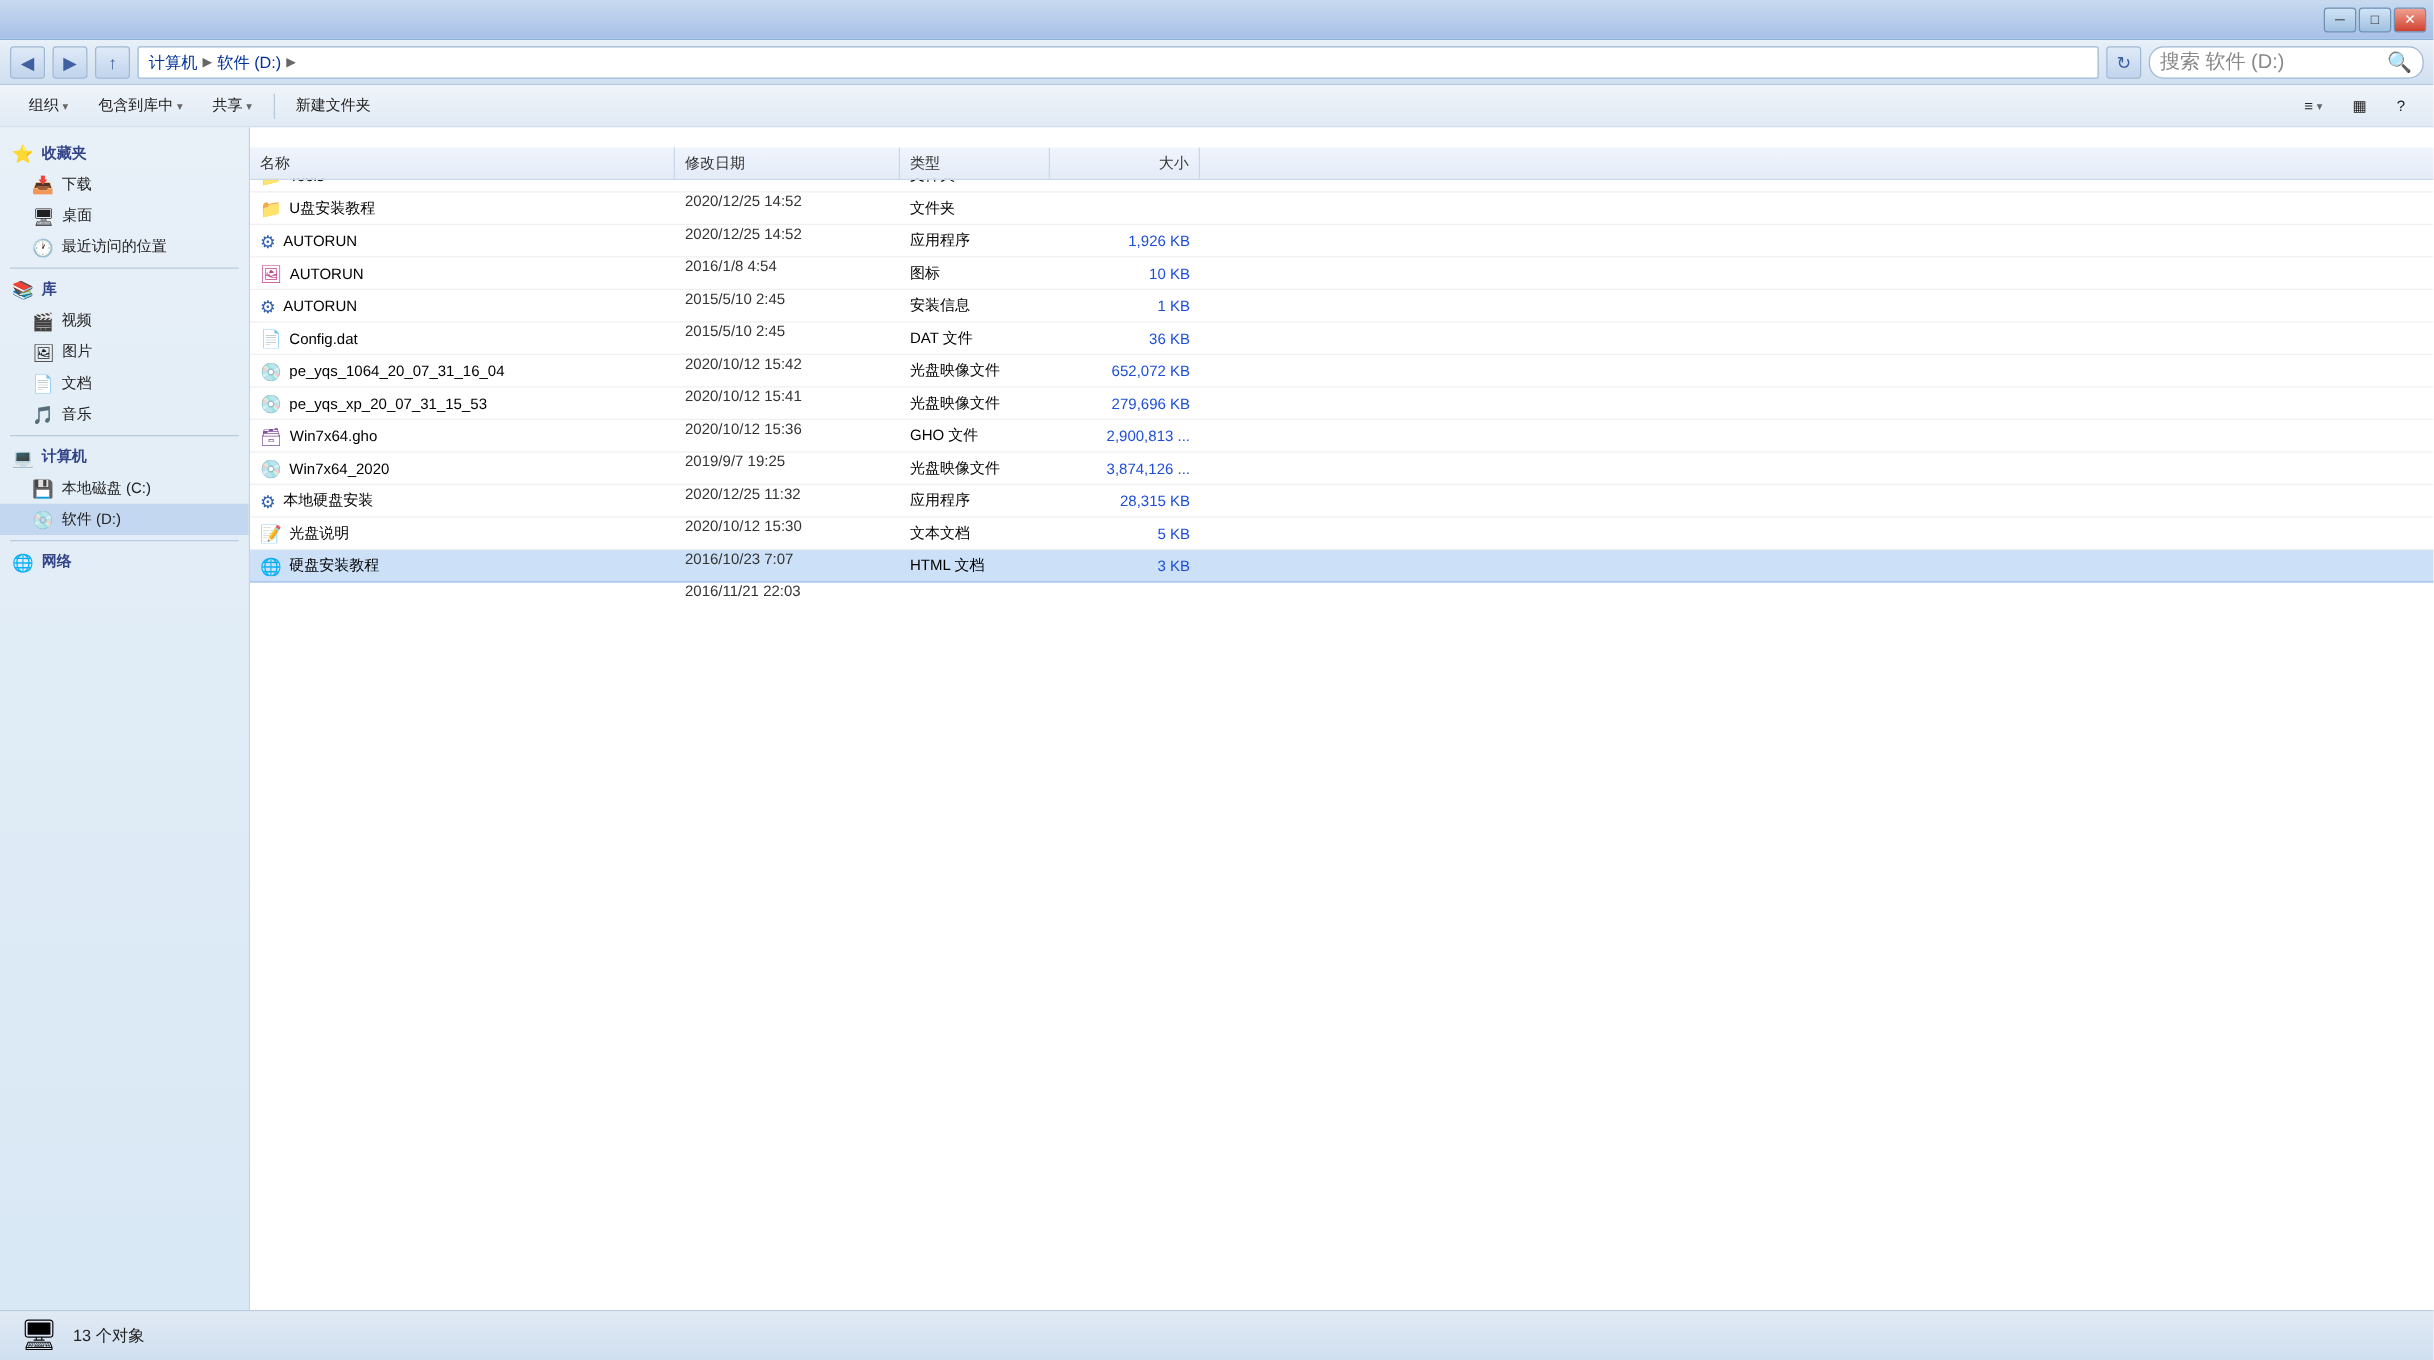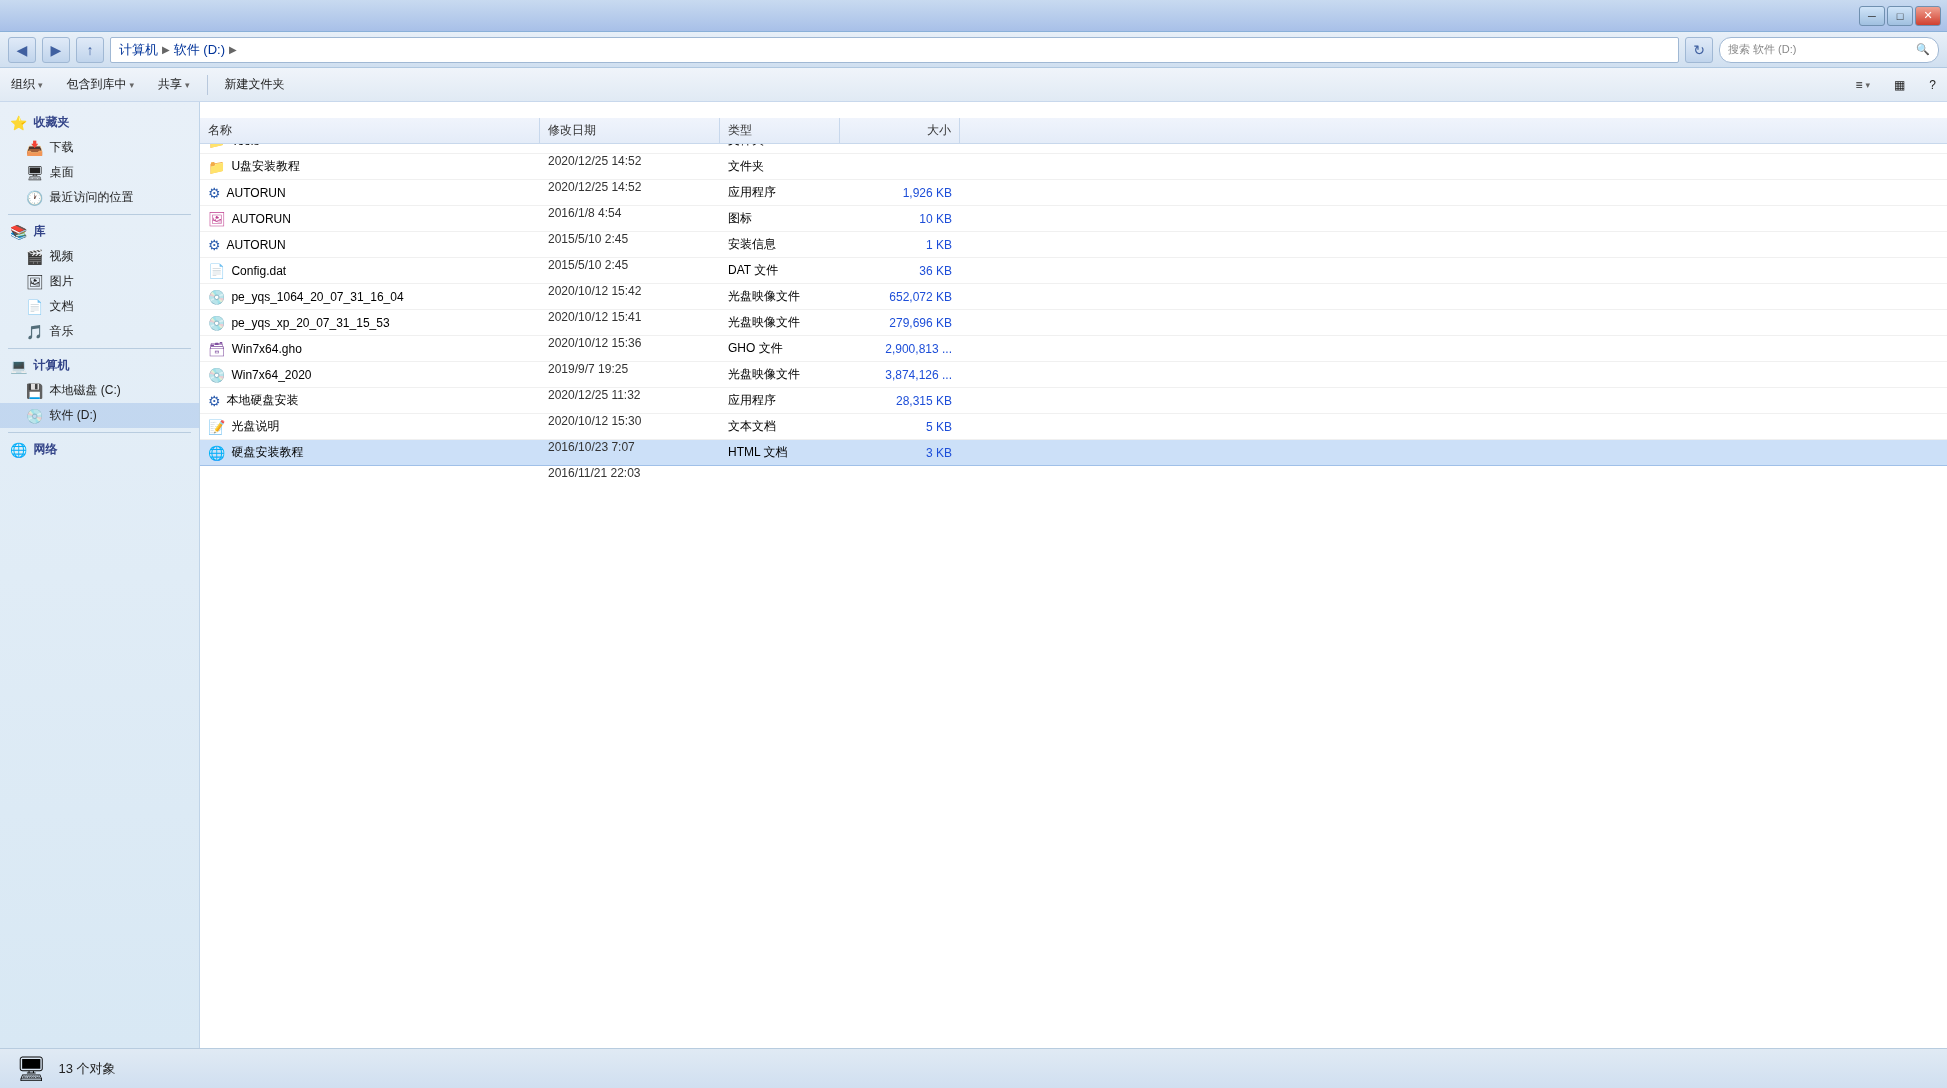--- a/index.html
+++ b/index.html
@@ -104,31 +104,31 @@
     .search-bar {
       width: 220px;
       height: 26px;
       background: #fff;
       border: 1px solid #a0b8d4;
       border-radius: 12px;
       display: flex;
       align-items: center;
       padding: 0 8px;
       gap: 4px;
-      font-size: 11px;
+      font-size: 16px;
       color: #888;
     }
 
     
     .toolbar {
       height: 34px;
       background: linear-gradient(to bottom, #f0f4fa, #e0eaf4);
       display: flex;
       align-items: center;
-      padding: 0 0;
+      padding: 0 12px;
       gap: 2px;
       border-bottom: 1px solid #c8d8ec;
     }
     .toolbar-btn {
       height: 26px;
       padding: 0 10px;
       background: transparent;
       border: 1px solid transparent;
       border-radius: 3px;
       cursor: pointer;

